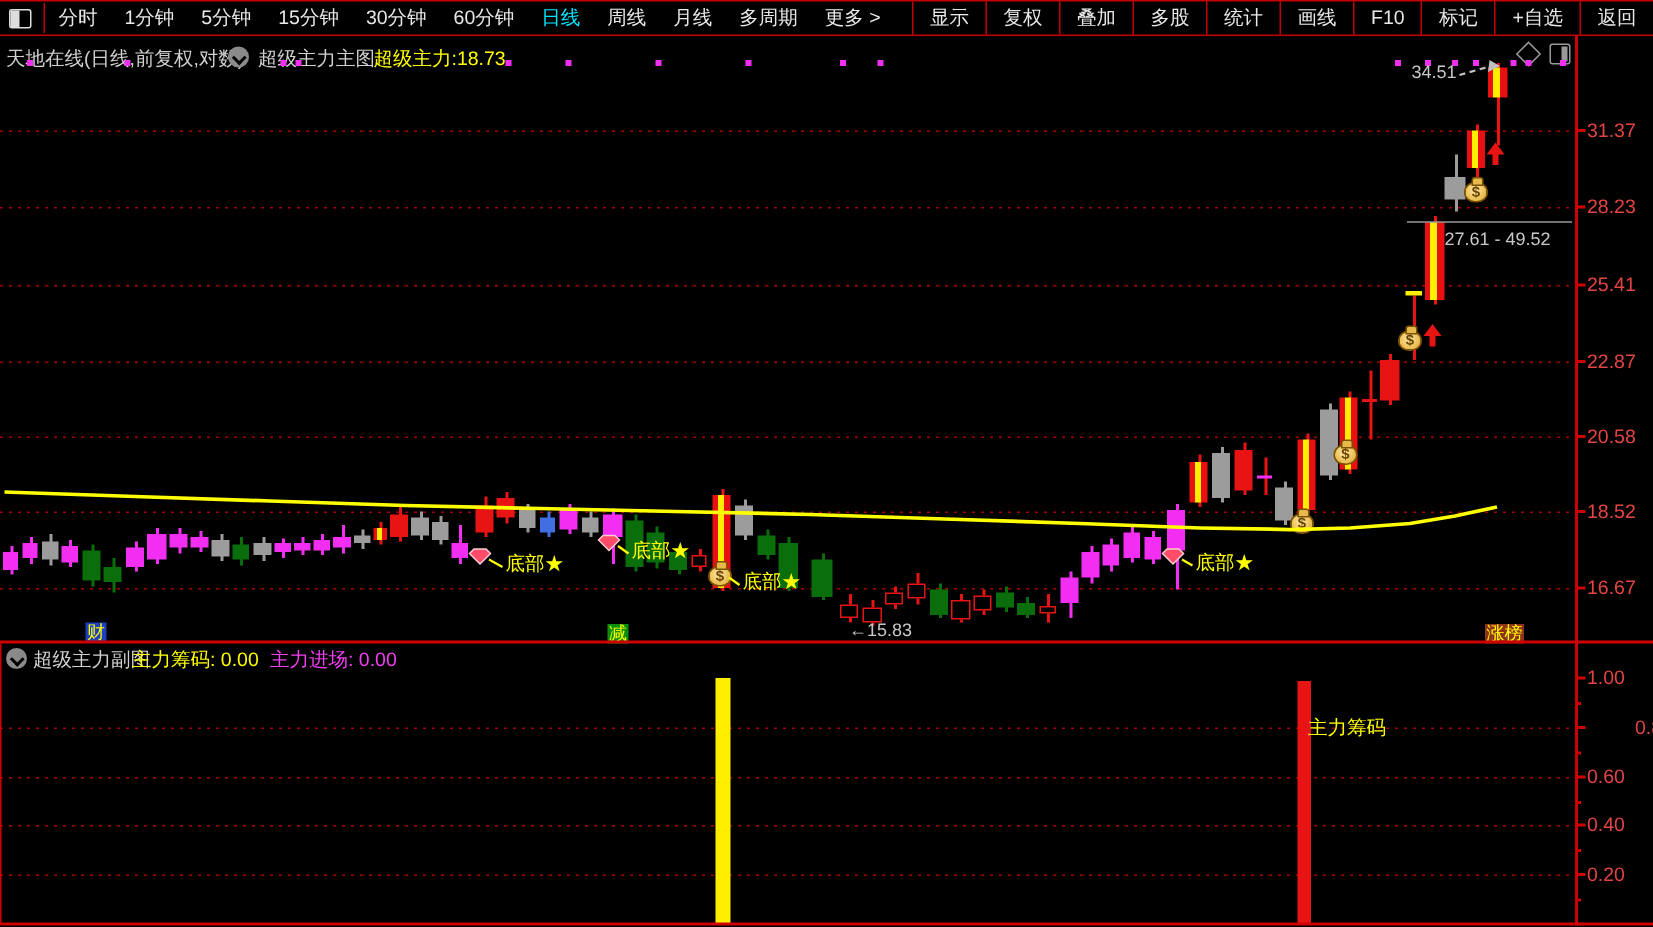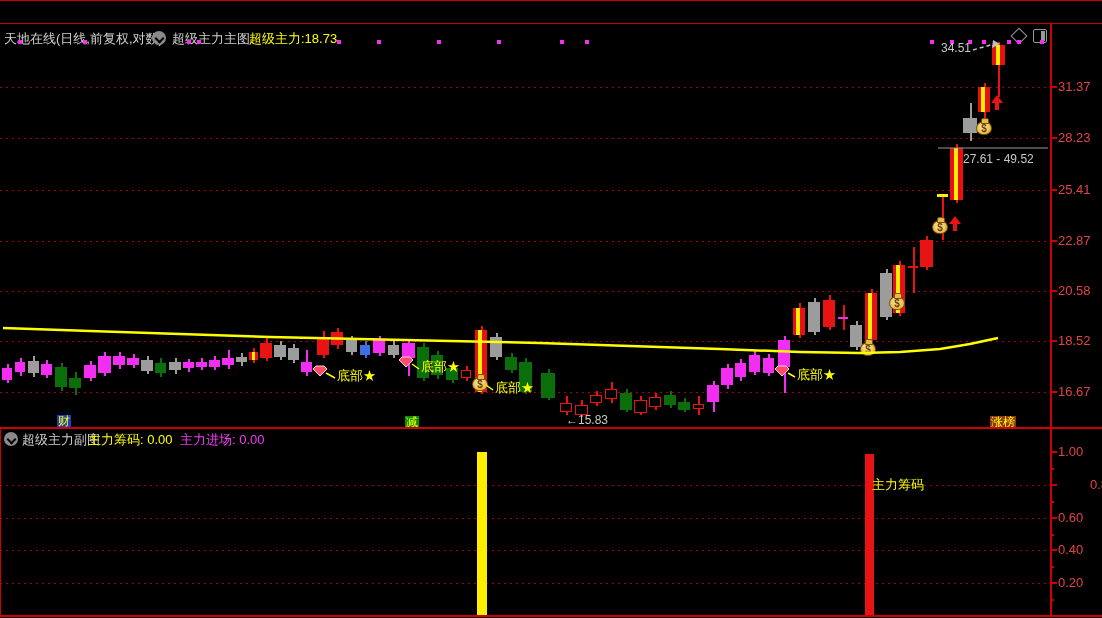--- a/index.html
+++ b/index.html
@@ -53,20 +53,47 @@
   .arrow-up::after{content:"";position:absolute;left:4px;top:7px;width:4px;height:8px;background:#e81414;}
   .bar{position:absolute;}
   svg{position:absolute;left:0;top:0;pointer-events:none;}
 </style>
 </head>
 <body>
 
 <div id="stage">
 
   <div id="toolbar">
+    <div id="tb-left">
+      <div id="tb-icon"></div>
+      <div id="tb-sep"></div>
+    <div class="tb-item">分时</div>
+        <div class="tb-item">1分钟</div>
+        <div class="tb-item">5分钟</div>
+        <div class="tb-item">15分钟</div>
+        <div class="tb-item">30分钟</div>
+        <div class="tb-item">60分钟</div>
+        <div class="tb-item active">日线</div>
+        <div class="tb-item">周线</div>
+        <div class="tb-item">月线</div>
+        <div class="tb-item">多周期</div>
+        <div class="tb-item">更多 &gt;</div>
+      </div>
+    <div id="tb-right">
+        <div class="tb-btn">显示</div>
+        <div class="tb-btn">复权</div>
+        <div class="tb-btn">叠加</div>
+        <div class="tb-btn">多股</div>
+        <div class="tb-btn">统计</div>
+        <div class="tb-btn">画线</div>
+        <div class="tb-btn">F10</div>
+        <div class="tb-btn">标记</div>
+        <div class="tb-btn">+自选</div>
+        <div class="tb-btn">返回</div>
+      </div>
   </div>
 
   <div class="info-text" style="left:4px;top:30px;color:#d0d0d0;">天地在线(日线,前复权,对数)</div>
   <div class="chev" style="left:152px;top:31px;"></div>
   <div class="info-text" style="left:172px;top:30px;color:#d0d0d0;">超级主力主图</div>
   <div class="info-text" style="left:249px;top:30px;color:#ffff00;">超级主力:18.73</div>
 
   <div class="abs" style="left:1013px;top:30px;width:10px;height:10px;border:1px solid #999;transform:rotate(45deg);"></div>
   <div class="abs" style="left:1033px;top:29px;width:12px;height:12px;border:1px solid #999;border-radius:2px;">
     <div style="position:absolute;right:1px;top:1px;width:4px;height:10px;background:#999;"></div>

